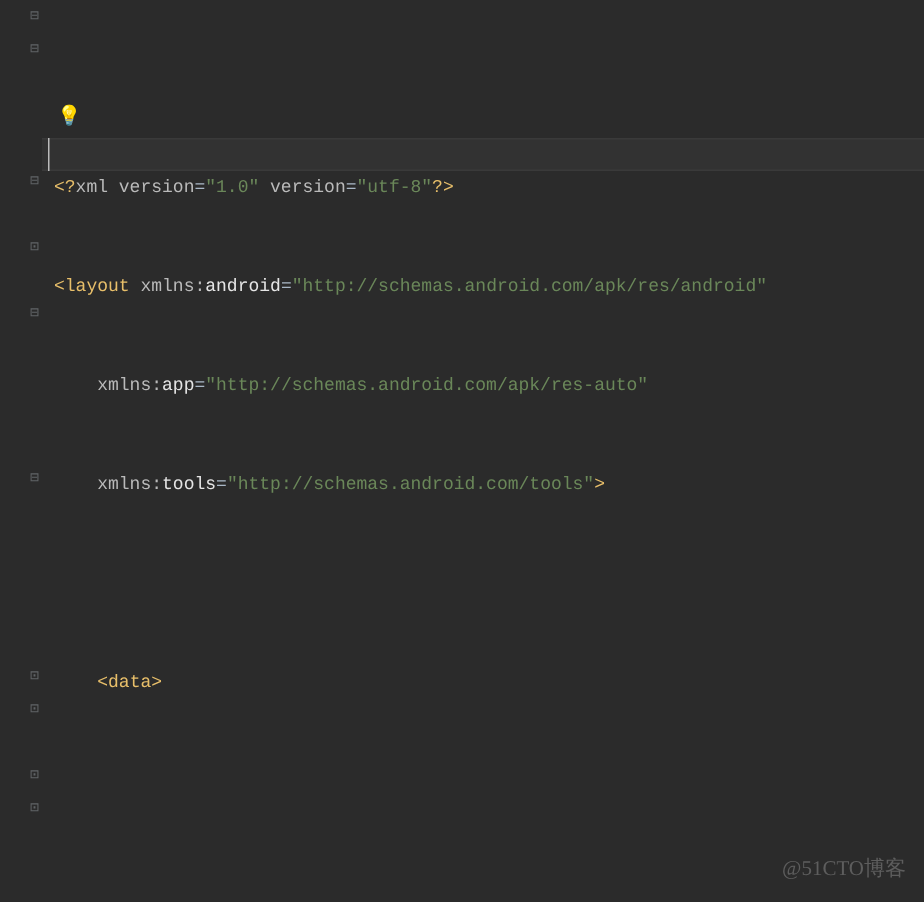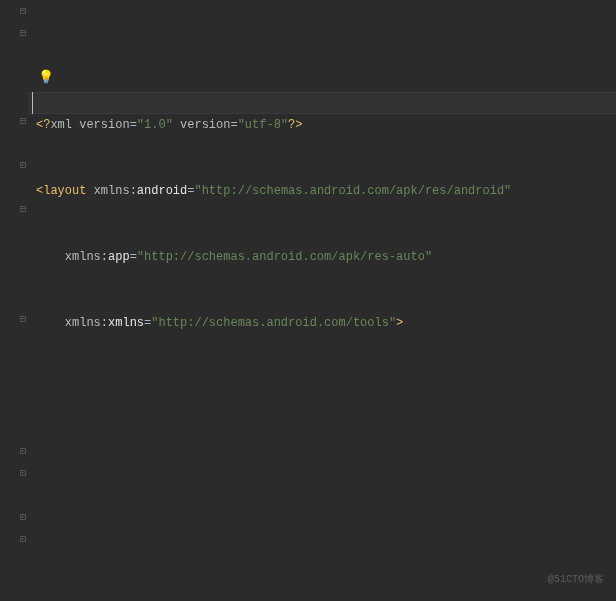--- a/index.html
+++ b/index.html
@@ -74,22 +74,22 @@
     .attr-ns { color: #bababa; text-align: right; }
     .attr-name { color: #e5e5e5; }
     .op { color: #a9b7c6; }
     .str { color: #6a8759; }
     .proc { color: #e8bf6a; }
     .watermark {
       position: absolute;
       right: 12px;
       bottom: 10px;
       color: #6e6e6e;
-      font-family: Liberation Mono, monospace;
-      font-size: 10px;
+      font-family: Liberation Serif, serif;
+      font-size: 14px;
       opacity: 0.75;
     }
   </style>
 </head>
 <body>
 
 <div class="editor">
   <div class="gutter">
     <span class="gutter-icon" style="top:7px">⊟</span>
     <span class="gutter-icon" style="top:29px">⊟</span>
@@ -104,22 +104,23 @@
   </div>
   <span class="bulb">💡</span>
 
   <div class="code">
     <div class="cursor-line"></div>
     <div class="cursor"></div>
 
     <div class="line"><span class="proc">&lt;?</span><span class="attr-ns">xml version</span><span class="op">=</span><span class="str">"1.0"</span><span class="attr-ns"> version</span><span class="op">=</span><span class="str">"utf-8"</span><span class="proc">?&gt;</span></div>
     <div class="line"><span class="kw">&lt;</span><span class="kw">layout </span><span class="attr-ns">xmlns:</span><span class="attr-name">android</span><span class="op">=</span><span class="str">"http://schemas.android.com/apk/res/android"</span></div>
     <div class="line"><span>    </span><span class="attr-ns">xmlns:</span><span class="attr-name">app</span><span class="op">=</span><span class="str">"http://schemas.android.com/apk/res-auto"</span></div>
-    <div class="line"><span>    </span><span class="attr-ns">xmlns:</span><span class="attr-name">xmlns</span><span class="op">=</span><span class="str">"http://schemas.android.com/tools"</span><span class="kw">&gt;</span></div>
+    <div class="line"><span>    </span><span class="attr-ns">xmlns:</span><span class="attr-name">tools</span><span class="op">=</span><span class="str">"http://schemas.android.com/tools"</span><span class="kw">&gt;</span></div>
     <div class="line"><span></span></div>
+    <div class="line"><span class="kw">    &lt;</span><span class="kw">data</span><span class="kw">&gt;</span></div>
     <div class="line"><span></span></div>
     
     
     
     
     
     
     
     
     

